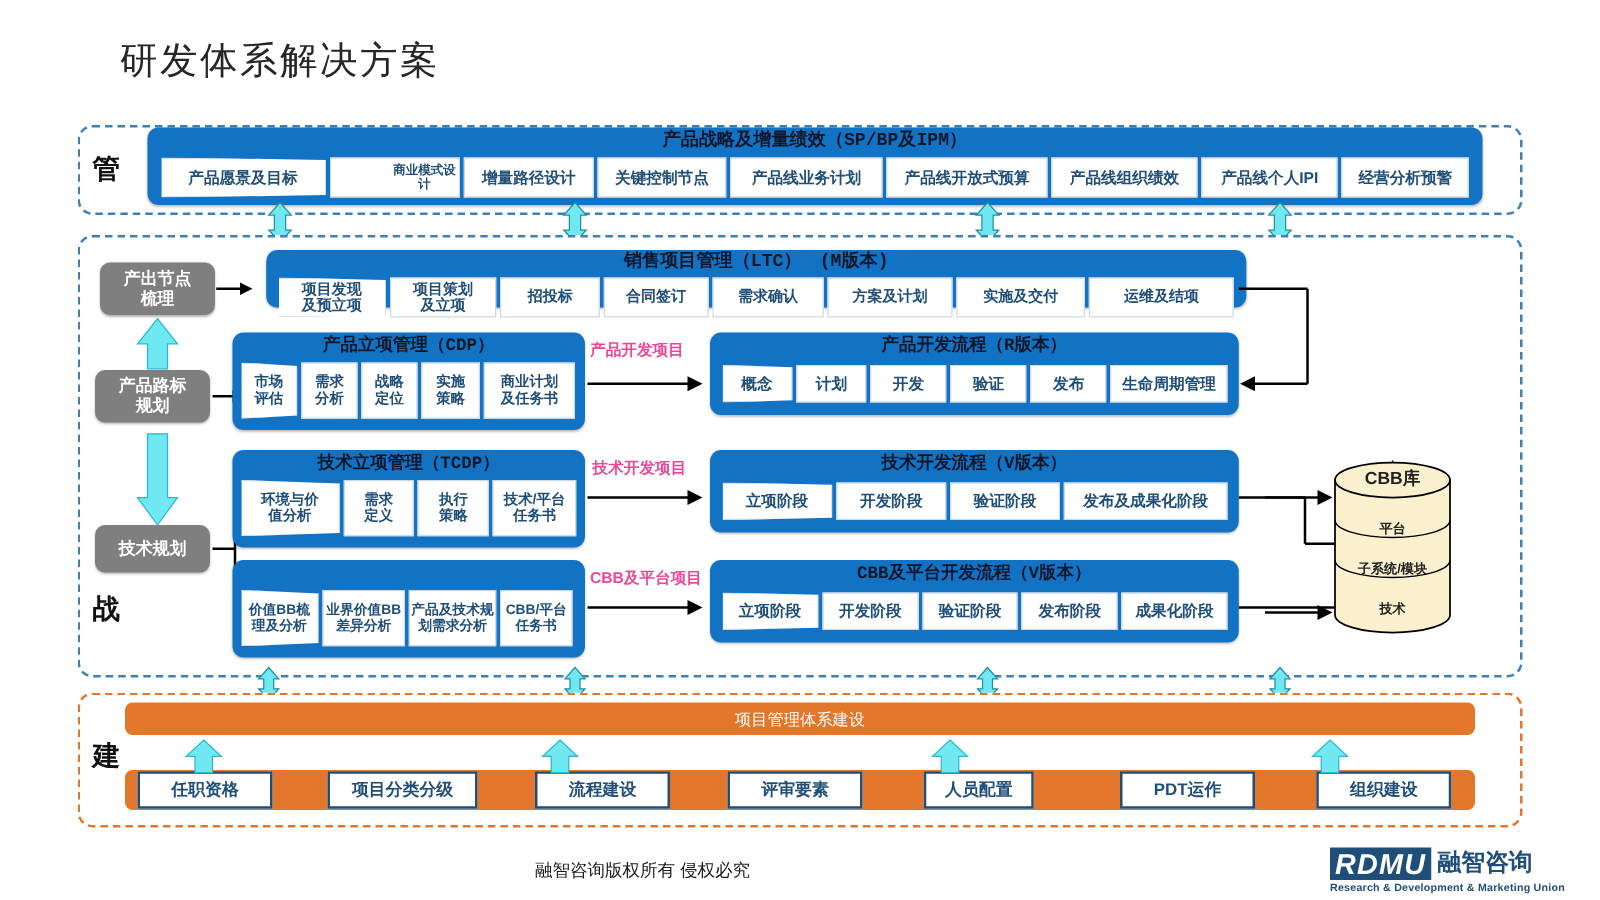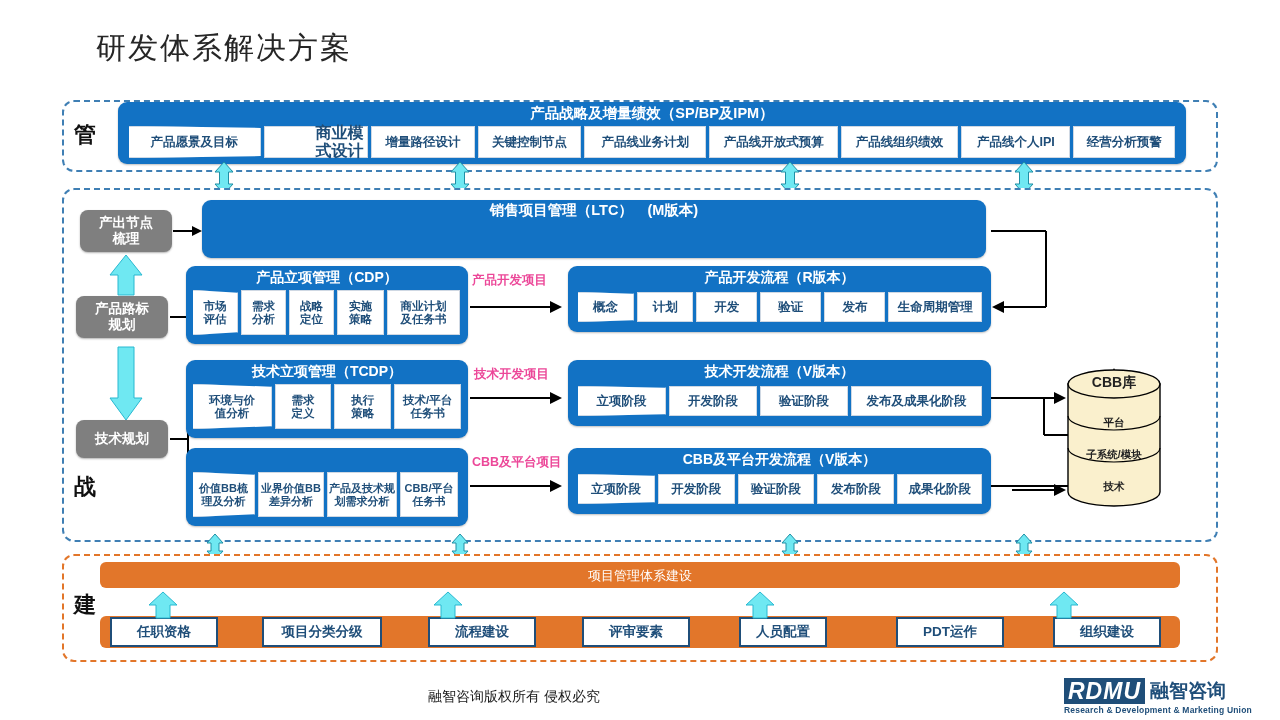--- a/index.html
+++ b/index.html
@@ -26,22 +26,22 @@
   .band-letter{
     position:absolute;font-size:22px;font-weight:bold;color:#111;
   }
 
   
   .pgroup{
     position:absolute;background:#1272C4;border-radius:9px;
     box-shadow:0 1px 2px rgba(0,0,0,.25);
   }
   .pgroup .ghead{
-    color:#ffffff;font-weight:bold;text-align:center;
-    line-height:1.1;white-space:nowrap;
+    color:#0f172a;font-weight:bold;text-align:center;
+    line-height:1.1;white-space:nowrap;font-family:Liberation Mono, monospace;
   }
   .chev{
     position:absolute;display:flex;left:0;top:0;
   }
   .chev .cell{
     background:#ffffff;border:1px solid #cfd8e3;
     color:#1F4E79;font-weight:bold;
     display:flex;align-items:center;justify-content:center;
     text-align:center;line-height:1.12;box-sizing:border-box;
     margin-right:3px;
@@ -116,21 +116,21 @@
 
 <div class="abs" id="page-title">研发体系解决方案</div>
 
 <div class="band" style="left:62px;top:100px;width:1152px;height:68px;"></div>
 <div class="band-letter" style="left:74px;top:120px;">管</div>
 
 <div class="pgroup" style="left:118px;top:102px;width:1068px;height:62px;">
   <div class="ghead" style="font-size:14.5px;padding-top:4px;">产品战略及增量绩效（SP/BP及IPM）</div>
   <div class="chev" style="left:11px;top:24px;width:1046px;height:32px;">
     <div class="cell first" style="width:135px;font-size:12.5px;">产品愿景及目标</div>
-    <div class="cell" style="width:106px;font-size:16px;padding-left:47px;">商业模式设计</div>
+    <div class="cell" style="width:106px;font-size:10px;padding-left:47px;">商业模式设计</div>
     <div class="cell" style="width:106px;font-size:12.5px;">增量路径设计</div>
     <div class="cell" style="width:106px;font-size:12.5px;">关键控制节点</div>
     <div class="cell" style="width:125px;font-size:12.5px;">产品线业务计划</div>
     <div class="cell" style="width:132px;font-size:12.5px;">产品线开放式预算</div>
     <div class="cell" style="width:120px;font-size:12.5px;">产品线组织绩效</div>
     <div class="cell" style="width:112px;font-size:12.5px;">产品线个人IPI</div>
     <div class="cell" style="width:104px;font-size:12.5px;">经营分析预警</div>
   </div>
 </div>
 
@@ -175,22 +175,32 @@
   <g fill="#000" stroke="#000" stroke-width="2">
     <line x1="110" y1="244" x2="128" y2="244"></line>
     <line x1="128" y1="205" x2="128" y2="288"></line>
     <line x1="128" y1="205" x2="138" y2="205"></line>
     <line x1="128" y1="288" x2="138" y2="288"></line>
     <polygon points="146,205 136,200 136,210" stroke="none"></polygon>
     <polygon points="146,288 136,283 136,293" stroke="none"></polygon>
   </g>
 </svg>
 
-<div class="pgroup" style="left:202px;top:200px;width:784px;height:58px;">
+<div class="pgroup" style="left:213px;top:200px;width:784px;height:46px;">
   <div class="ghead" style="font-size:14.5px;padding-top:3px;">销售项目管理（LTC）　(M版本)</div>
+  <div class="chev" style="left:10px;top:22px;width:764px;height:32px;">
+    <div class="cell first" style="width:86px;font-size:12px;">项目发现<br>及预立项</div>
+    <div class="cell" style="width:86px;font-size:12px;">项目策划<br>及立项</div>
+    <div class="cell" style="width:80px;font-size:12px;">招投标</div>
+    <div class="cell" style="width:84px;font-size:12px;">合同签订</div>
+    <div class="cell" style="width:90px;font-size:12px;">需求确认</div>
+    <div class="cell" style="width:100px;font-size:12px;">方案及计划</div>
+    <div class="cell" style="width:104px;font-size:12px;">实施及交付</div>
+    <div class="cell" style="width:116px;font-size:12px;">运维及结项</div>
+  </div>
 </div>
 
 <div class="pgroup" style="left:186px;top:266px;width:282px;height:78px;">
   <div class="ghead" style="font-size:14px;padding-top:4px;">产品立项管理（CDP）</div>
   <div class="chev" style="left:7px;top:24px;width:268px;height:45px;">
     <div class="cell first" style="width:45px;font-size:11.5px;">市场<br>评估</div>
     <div class="cell" style="width:45px;font-size:11.5px;">需求<br>分析</div>
     <div class="cell" style="width:45px;font-size:11.5px;">战略<br>定位</div>
     <div class="cell" style="width:47px;font-size:11.5px;">实施<br>策略</div>
     <div class="cell" style="width:73px;font-size:11.5px;">商业计划<br>及任务书</div>

